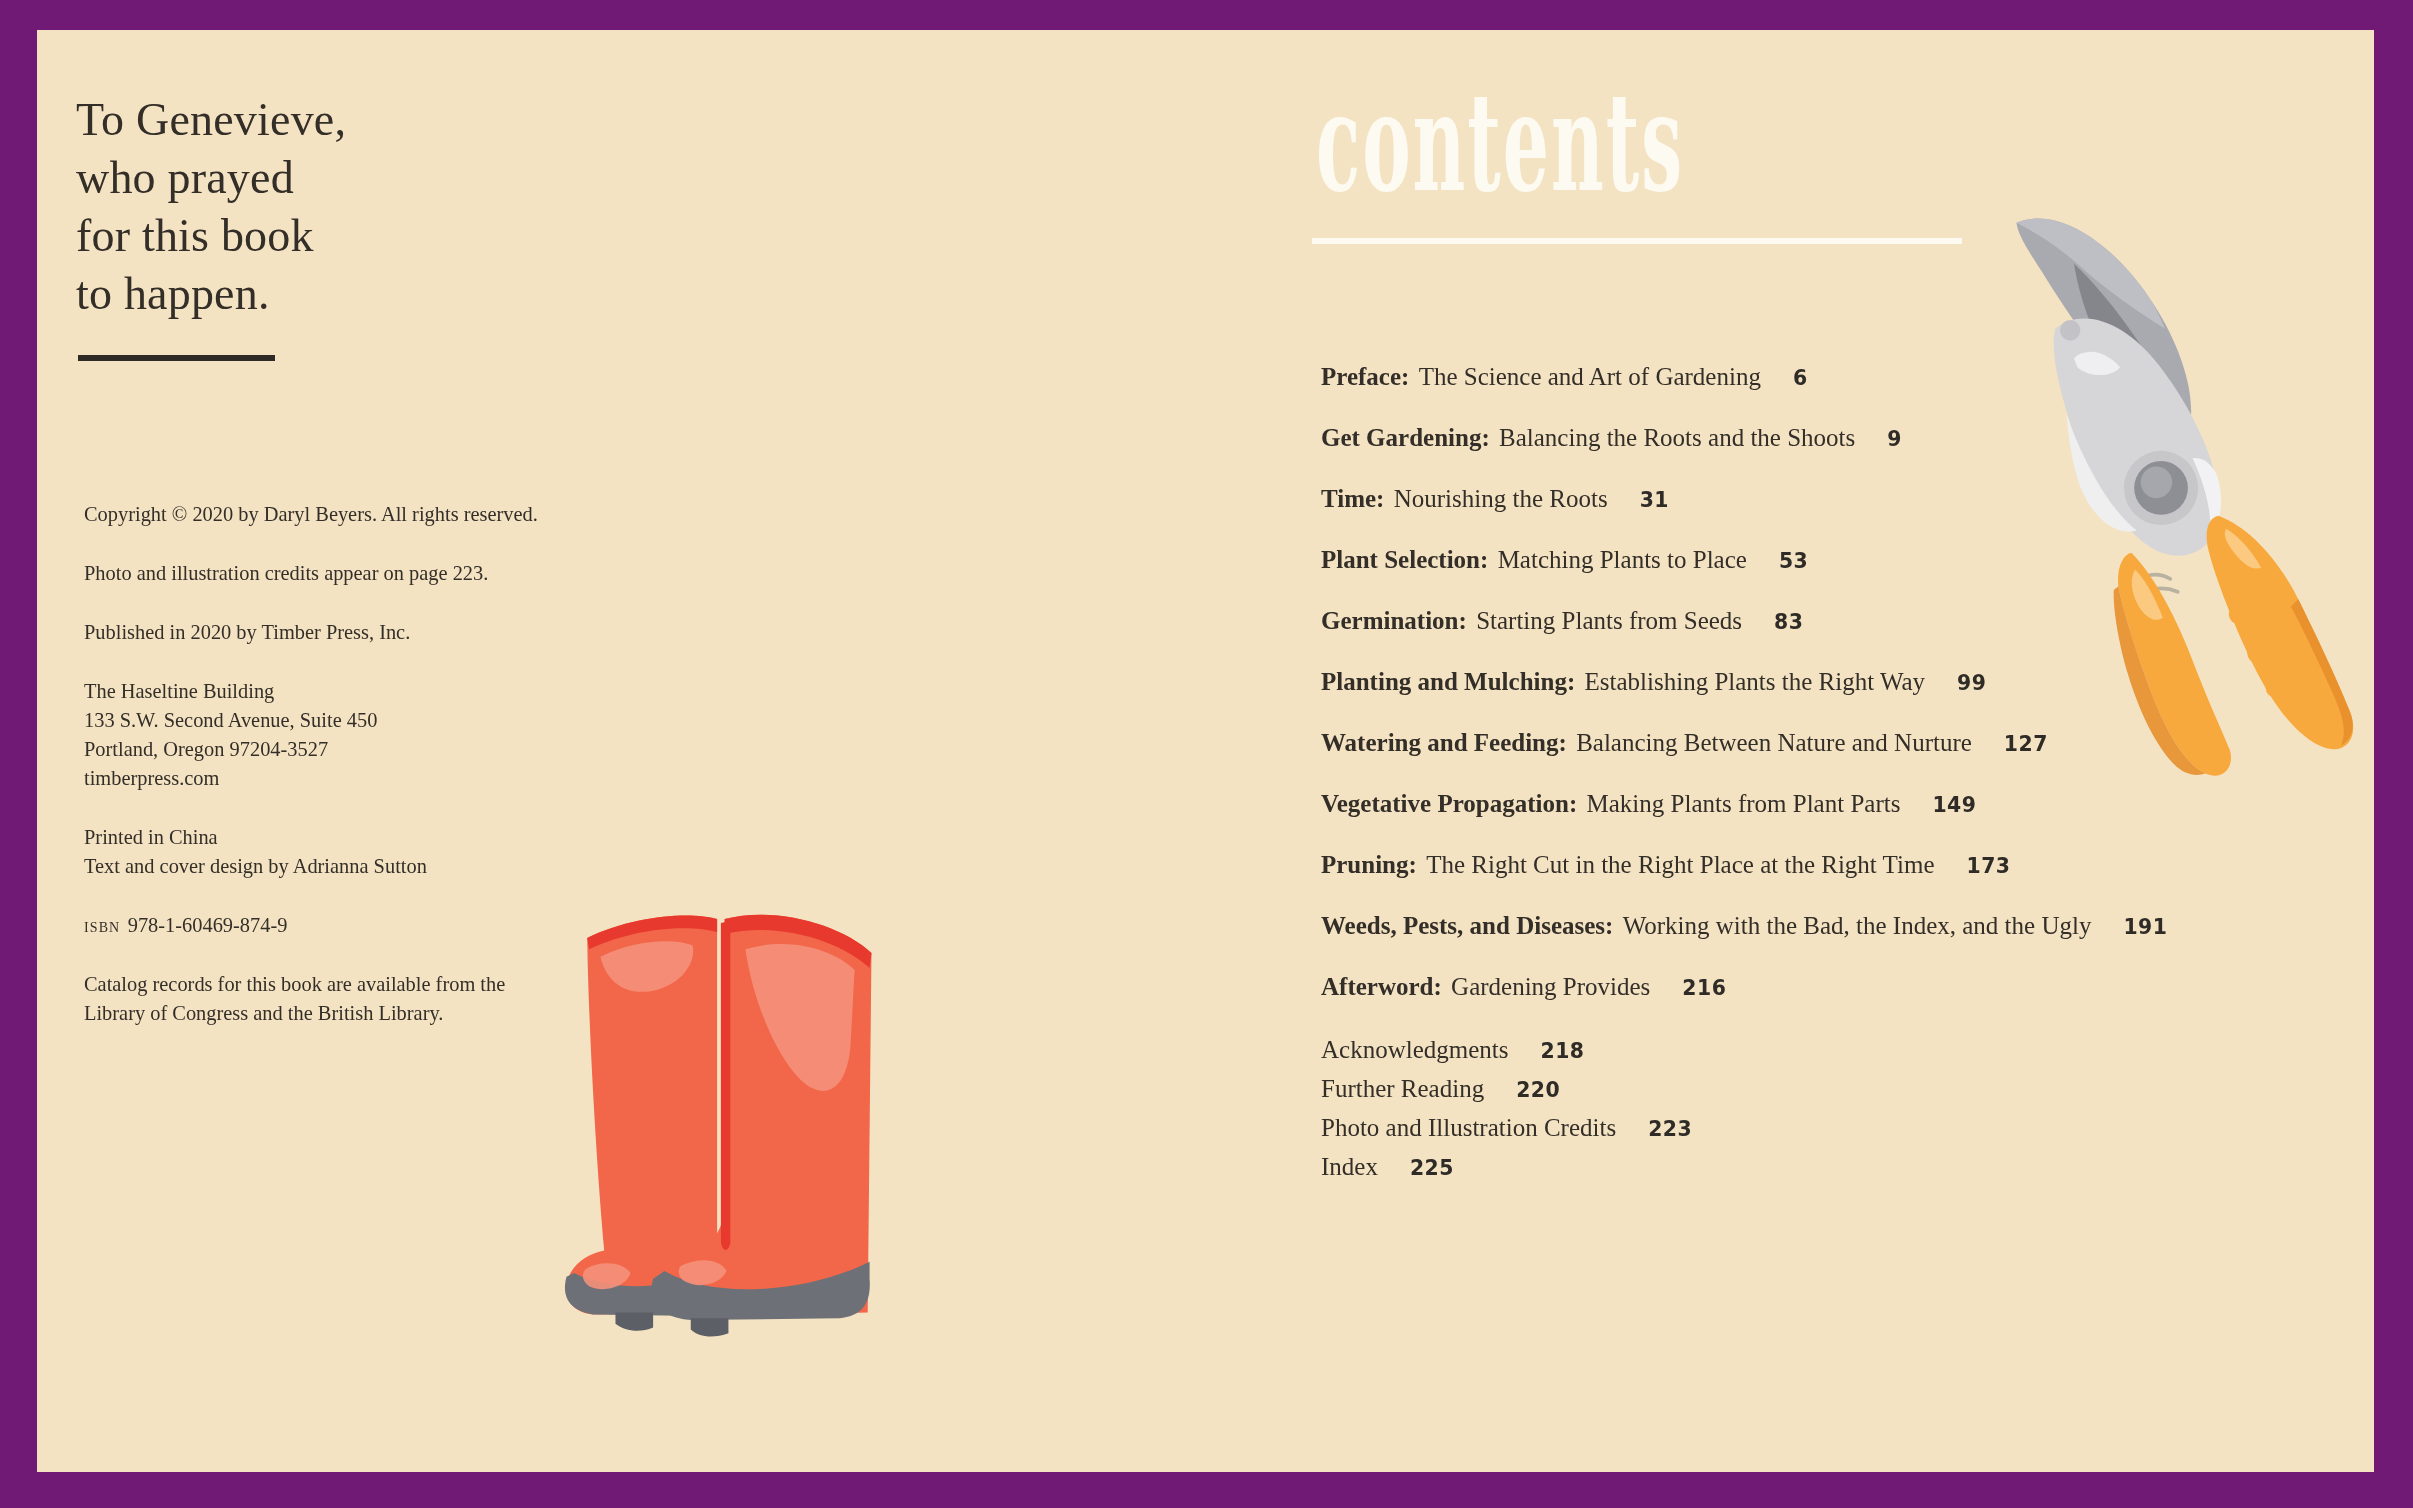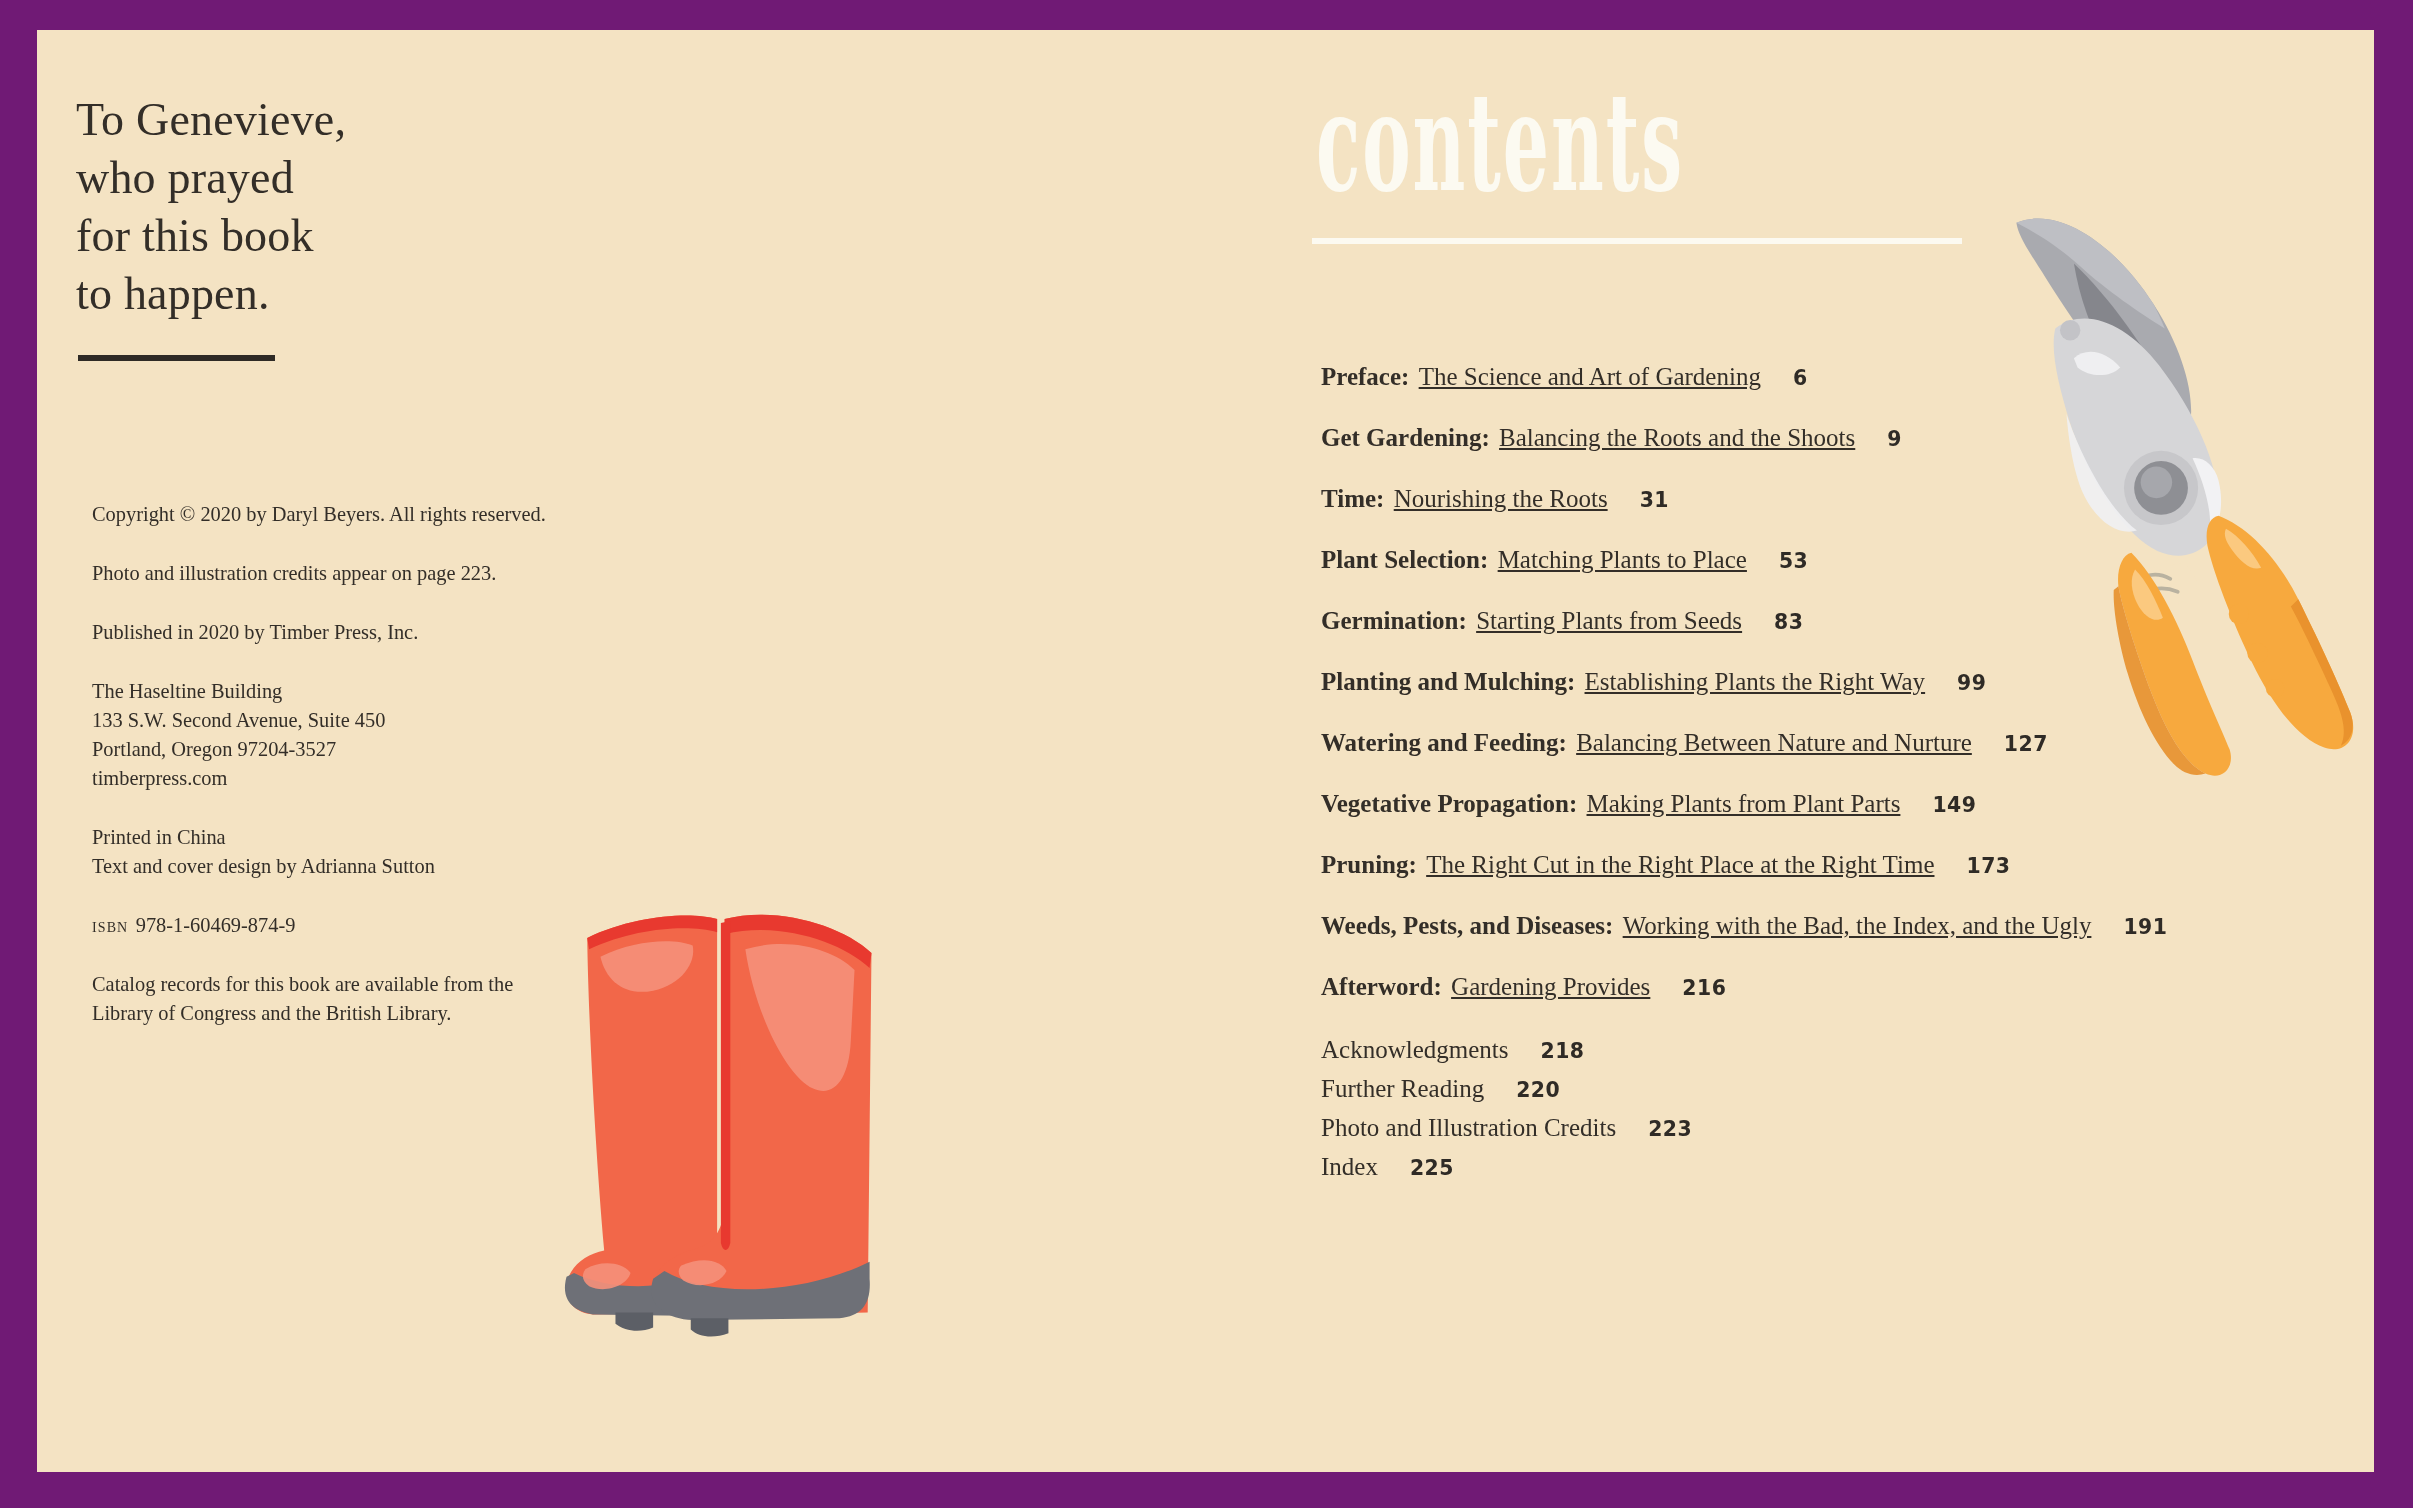--- a/index.html
+++ b/index.html
@@ -19,40 +19,40 @@
     font-size:46px;line-height:58px;color:#332E28;
     white-space:pre-line;letter-spacing:0.2px;
   }
   .dedication-rule{
     position:absolute;left:41px;top:325px;width:197px;height:5.6px;background:#2E2A25;
   }
   .colophon{
     position:absolute;left:39px;top:470px;width:520px;
     font-size:20.4px;line-height:29px;color:#332E28;
   }
-  .colophon p{margin:0 0 30px 16px;}
+  .colophon p{margin:0 0 30px 8px;}
   .colo-lines{white-space:pre-line;}
   .sc{font-variant:small-caps;letter-spacing:1.1px;margin-right:7.4px;}
   .sc:empty{display:none;margin:0;}
   .boots-svg{position:absolute;left:522px;top:867px;width:320px;height:464px;}
   
   .contents-title{
     position:absolute;left:1279px;top:43px;margin:0;
     font-family:"DejaVu Serif", serif;font-weight:bold;
     font-size:137px;line-height:137px;color:#FCFAF1;
     letter-spacing:3.7px;transform:scaleX(0.53);transform-origin:0 0;
     white-space:nowrap;
   }
   .title-rule{
     position:absolute;left:1275px;top:208px;width:650px;height:5.6px;background:#FCFAF1;
   }
   .toc{position:absolute;left:1284px;top:317px;color:#332E28;}
   .toc-row{font-size:25px;line-height:59px;white-space:nowrap;}
   .toc-label{font-weight:bold;}
-  .toc-title{margin-left:9.3px;text-decoration:underline;}
+  .toc-title{margin-left:9.3px;}
   .toc-page{
     font-family:"DejaVu Sans", sans-serif;font-weight:bold;
     font-size:20.4px;margin-left:32px;letter-spacing:0.5px;color:#2F2B26;
   }
   .backmatter{position:absolute;left:1284px;top:1001px;color:#332E28;}
   .bm-row{font-size:25px;line-height:37px;white-space:nowrap;}
   .shears-svg{position:absolute;left:1959px;top:178px;width:382px;height:571px;}
 </style>
 </head>
 <body>

